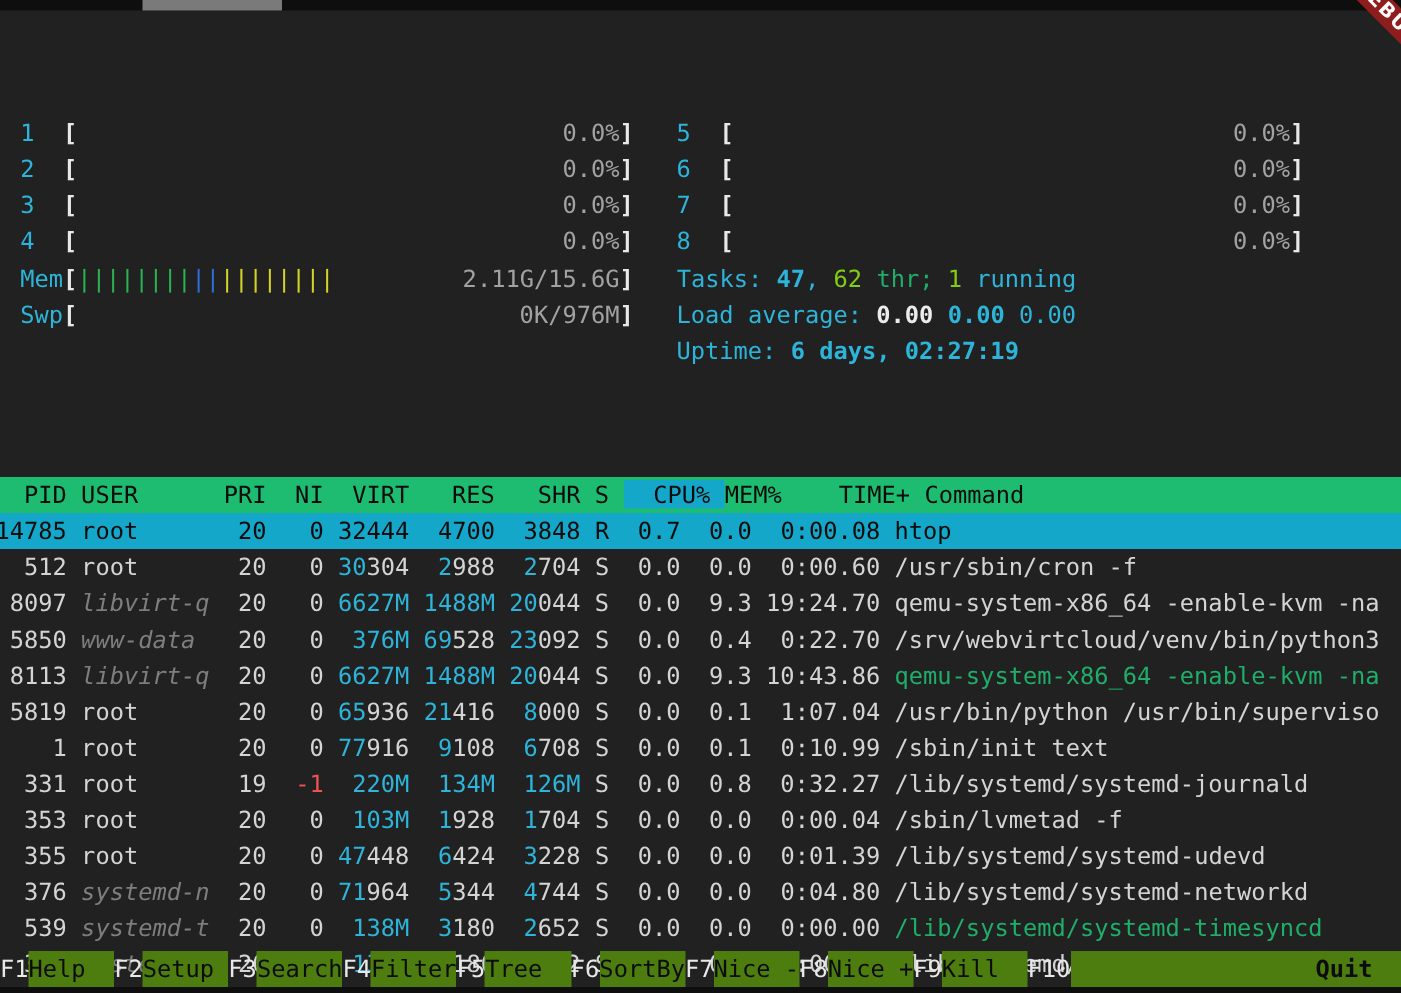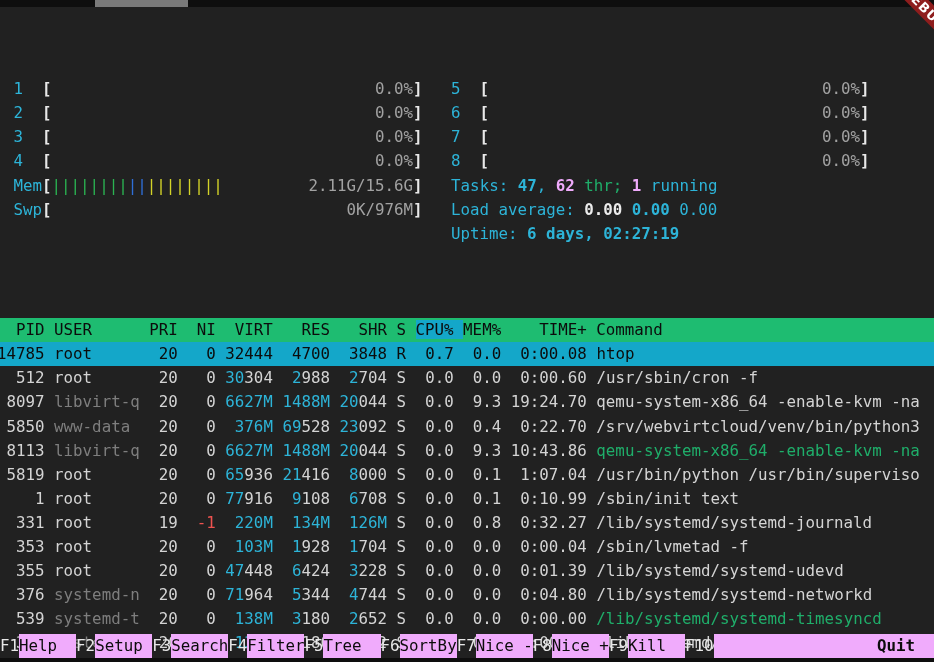--- a/index.html
+++ b/index.html
@@ -9,41 +9,41 @@
   .toptab{position:absolute;top:0;left:95px;width:93px;height:7px;background:#7a7a7a;}
   .botbar{position:absolute;left:0;bottom:0;width:934px;height:4px;background:#0e0e0e;}
   .ribbon{position:absolute;top:0px;right:-76px;width:170px;height:17px;background:#8e1d1d;
           transform:rotate(45deg);display:flex;align-items:center;justify-content:center;
           color:#fff;font:bold 13px "DejaVu Sans","Liberation Sans",sans-serif;letter-spacing:1px;z-index:5;}
   .term{position:absolute;top:29px;left:4px;font-size:15.8px;line-height:24.1px;
         color:#d4d4d4;white-space:pre;}
   .ln{height:24.1px;}
   #tbl{margin-left:-7px;}
   .thead{background:#1ebc71;color:#0c0c0c;width:941px;}
-  .thead .sortcol{background:#14a7c9;}
+  .thead .sortcol{background:#14a7c9;padding-left:20px;}
   .row{width:941px;}
   .row.sel{background:#14a7c9;color:#0c0c0c;}
   .row.sel span{color:#0c0c0c !important;font-weight:normal !important;}
   .c-cyan{color:#2db4d8;}
   .c-cyanb{color:#2db4d8;font-weight:bold;}
   .c-green{color:#1fae6a;}
-  .c-greenb{color:#f0abfc;font-weight:bold;}
+  .c-greenb{color:#84cc16;font-weight:normal;}
   .c-whiteb{color:#ececec;font-weight:bold;}
   .c-gray{color:#a2a2a2;text-align:right;}
-  .c-dim{color:#7e7e7e;}
+  .c-dim{color:#7e7e7e;font-style:italic;}
   .c-red{color:#ef5350;}
   .wb{color:#e8e8e8;font-weight:bold;}
   .p-g{color:#2bb352;}
   .p-b{color:#2f6fd8;}
   .p-y{color:#d3d328;}
   #fbar{position:absolute;top:634px;left:0;width:934px;height:24.1px;display:flex;
         font-size:15.8px;line-height:24.1px;white-space:pre;color:#d4d4d4;}
   .fk{display:flex;}
   .fk .k{color:#e8e8e8;}
-  .fk .a{background:#f0abfc;color:#0c0c0c;}
+  .fk .a{background:#4d7c0f;color:#0c0c0c;}
   .fk.grow{flex:1;text-align:right;}
   .fk.grow .a{flex:1;font-weight:bold;}
 </style>
 </head>
 <body>
 
 <div class="screen">
   <div class="topbar">
     <div class="toptab"></div>
   </div>

